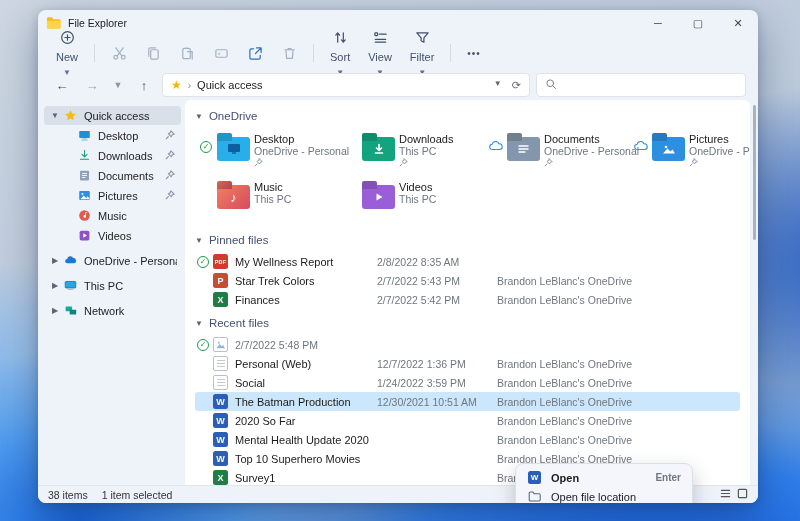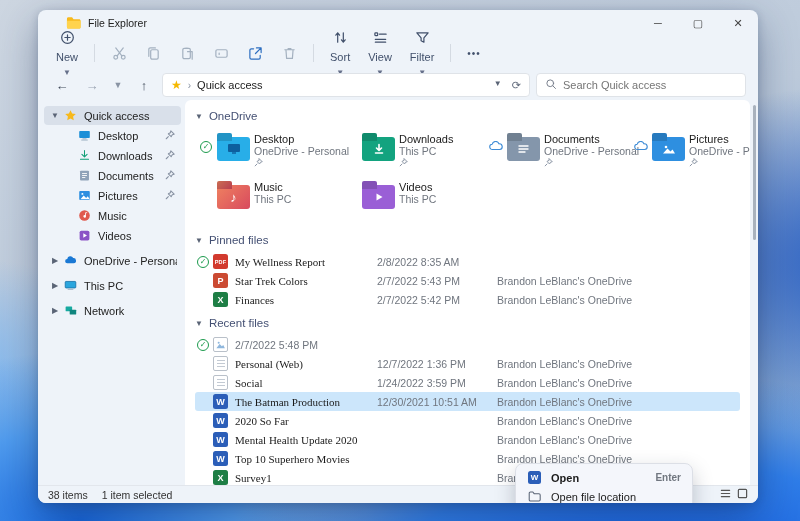--- a/index.html
+++ b/index.html
@@ -16,21 +16,21 @@
   }
 
   .window {
     position:absolute; left:38px; top:10px; width:720px; height:493px;
     background:#eef3f9; border-radius:8px; overflow:hidden;
     box-shadow:0 14px 38px rgba(20,40,80,.38), 0 2px 8px rgba(20,40,80,.22);
     display:flex; flex-direction:column;
   }
 
   
-  .titlebar { height:26px; display:flex; align-items:center; padding-left:28px; flex:0 0 auto;justify-content:space-between; }
+  .titlebar { height:26px; display:flex; align-items:center; padding-left:8px; flex:0 0 auto;justify-content:space-between; }
   .titlebar .app-title { margin-left:7px; font-size:10.5px; color:#222; }
   .win-controls { margin-left:auto; display:flex; height:100%; }
   .win-btn { width:40px; height:100%; display:flex; align-items:center; justify-content:center;
              color:#444; font-size:11px; cursor:default; }
 
   
   .toolbar { height:34px; display:flex; align-items:center; padding:0 10px; gap:2px; flex:0 0 auto; }
   .tb-btn { display:flex; align-items:center; gap:5px; padding:5px 8px; border-radius:5px; color:#41506b;flex-direction:column; }
   .tb-ico { width:16px; height:16px; display:inline-flex; align-items:center; justify-content:center; }
   .tb-ico svg { width:15px; height:15px; }
@@ -84,21 +84,21 @@
   .tile .nm { font-size:11px; color:#1b1b1b; white-space:nowrap; }
   .tile .loc { font-size:10.5px; color:#70767f; white-space:nowrap; }
   .tile .pin { color:#8a94a4; }
   .tile .pin svg { width:9px; height:9px; }
 
   
   .frow { display:grid; grid-template-columns:16px 24px 142px 120px 1fr; align-items:center; height:19px; border-radius:3px; }
   .frow.sel { background:#cce6fb; }
   .frow .sync { display:flex; justify-content:center; }
   .frow .fic { display:flex; justify-content:flex-start; padding-left:2px; }
-  .frow .fname { white-space:nowrap; overflow:hidden; color:#1b1b1b;font-family:Liberation Serif, serif; }
+  .frow .fname { white-space:nowrap; overflow:hidden; color:#1b1b1b; }
   .frow .fdate, .frow .floc { color:#70767f; font-size:10.5px; white-space:nowrap; overflow:hidden; }
 
   
   .ficon { width:15px; height:15px; border-radius:2.5px; display:flex; align-items:center; justify-content:center;
            color:#fff; font-weight:bold; font-size:9px; font-family:"Liberation Sans",sans-serif; }
   .ficon.word { background:#2b5eb8; }
   .ficon.xls  { background:#1e7e45; }
   .ficon.ppt  { background:#cb4a32; }
   .ficon.pdf  { background:#d23a2e; font-size:5.5px; letter-spacing:.2px; }
   .ficon.gen  { background:#fff; border:1px solid #b9c0c9; border-radius:2px; position:relative; }
@@ -260,21 +260,20 @@
       <span class="addr-right">
         <span style="font-size:8px">▼</span>
         <span style="font-size:11px">⟳</span>
       </span>
     </div>
     <div class="search-box">
       <span class="mono-ico"><svg width="12" height="12" viewBox="0 0 16 16">
             <circle cx="7" cy="7" r="4.5"></circle>
             <path d="M10.5 10.5 14 14"></path>
           </svg></span>
-      <input placeholder="Search Quick access" style="">
     </div>
   </div>
 
   <div class="content">
 
     <div class="sidebar">
       <div class="side-item sel">
         <span class="tw">▼</span>
         <span class="si">
             <svg viewBox="0 0 16 16">

